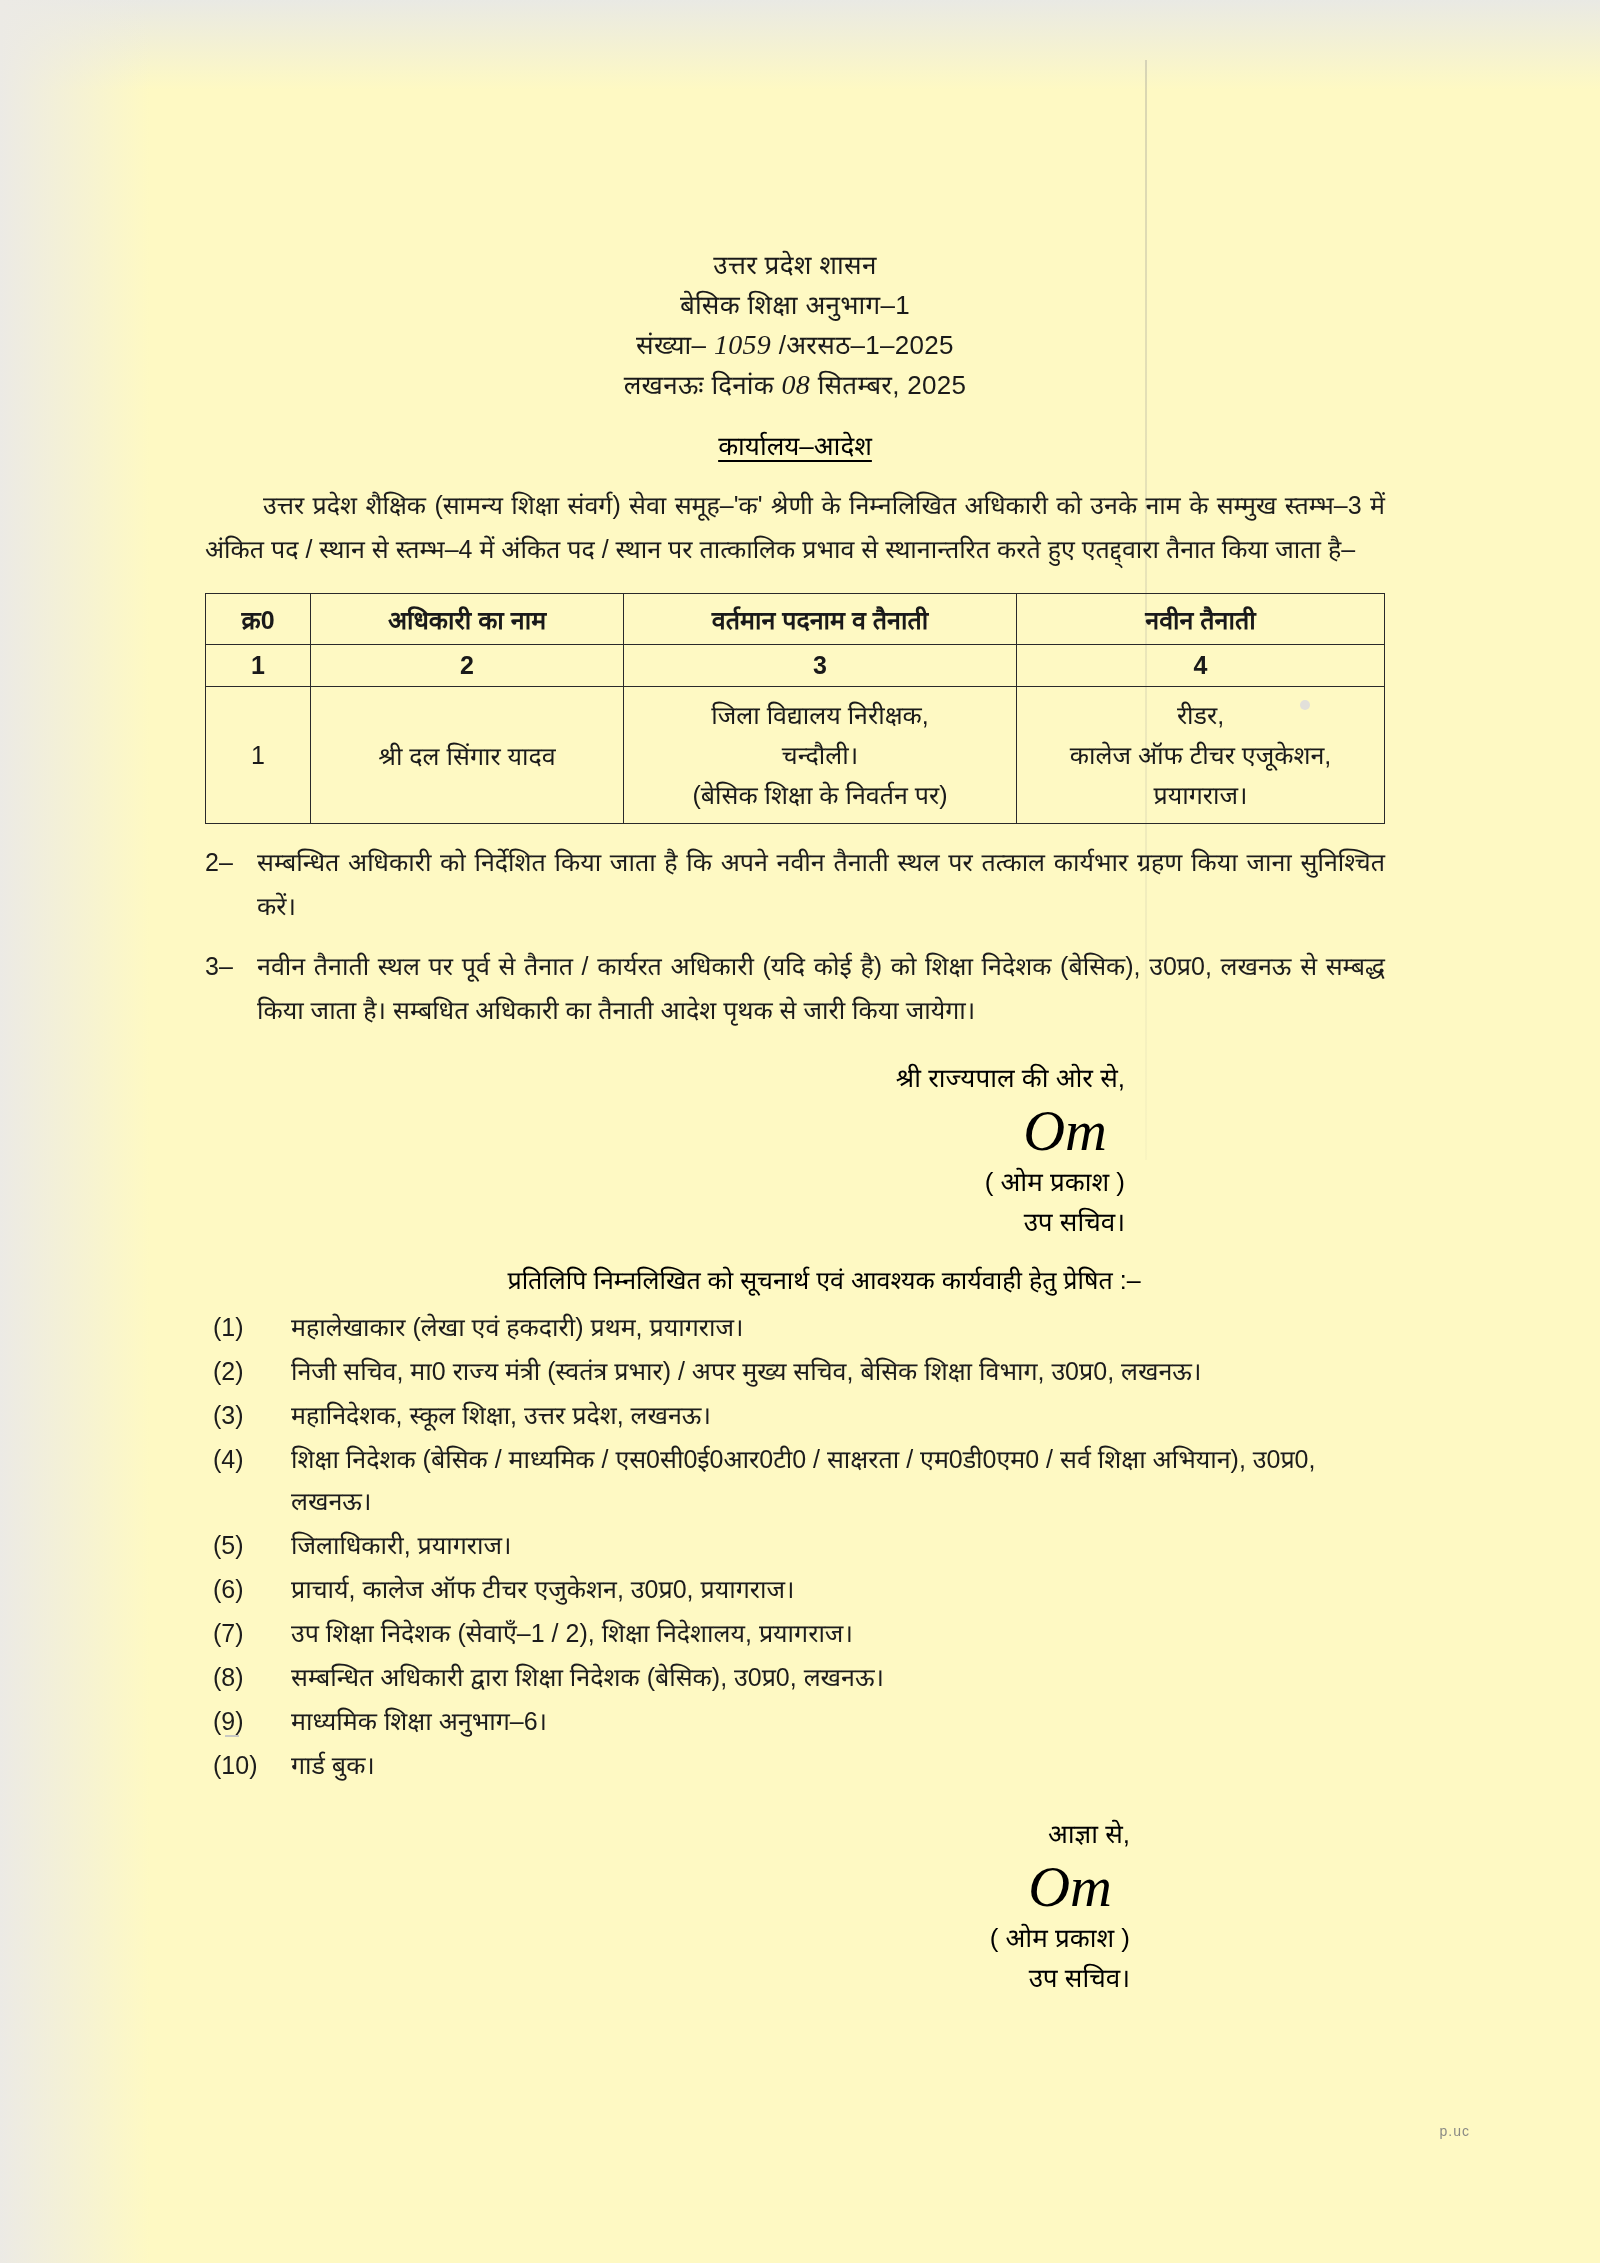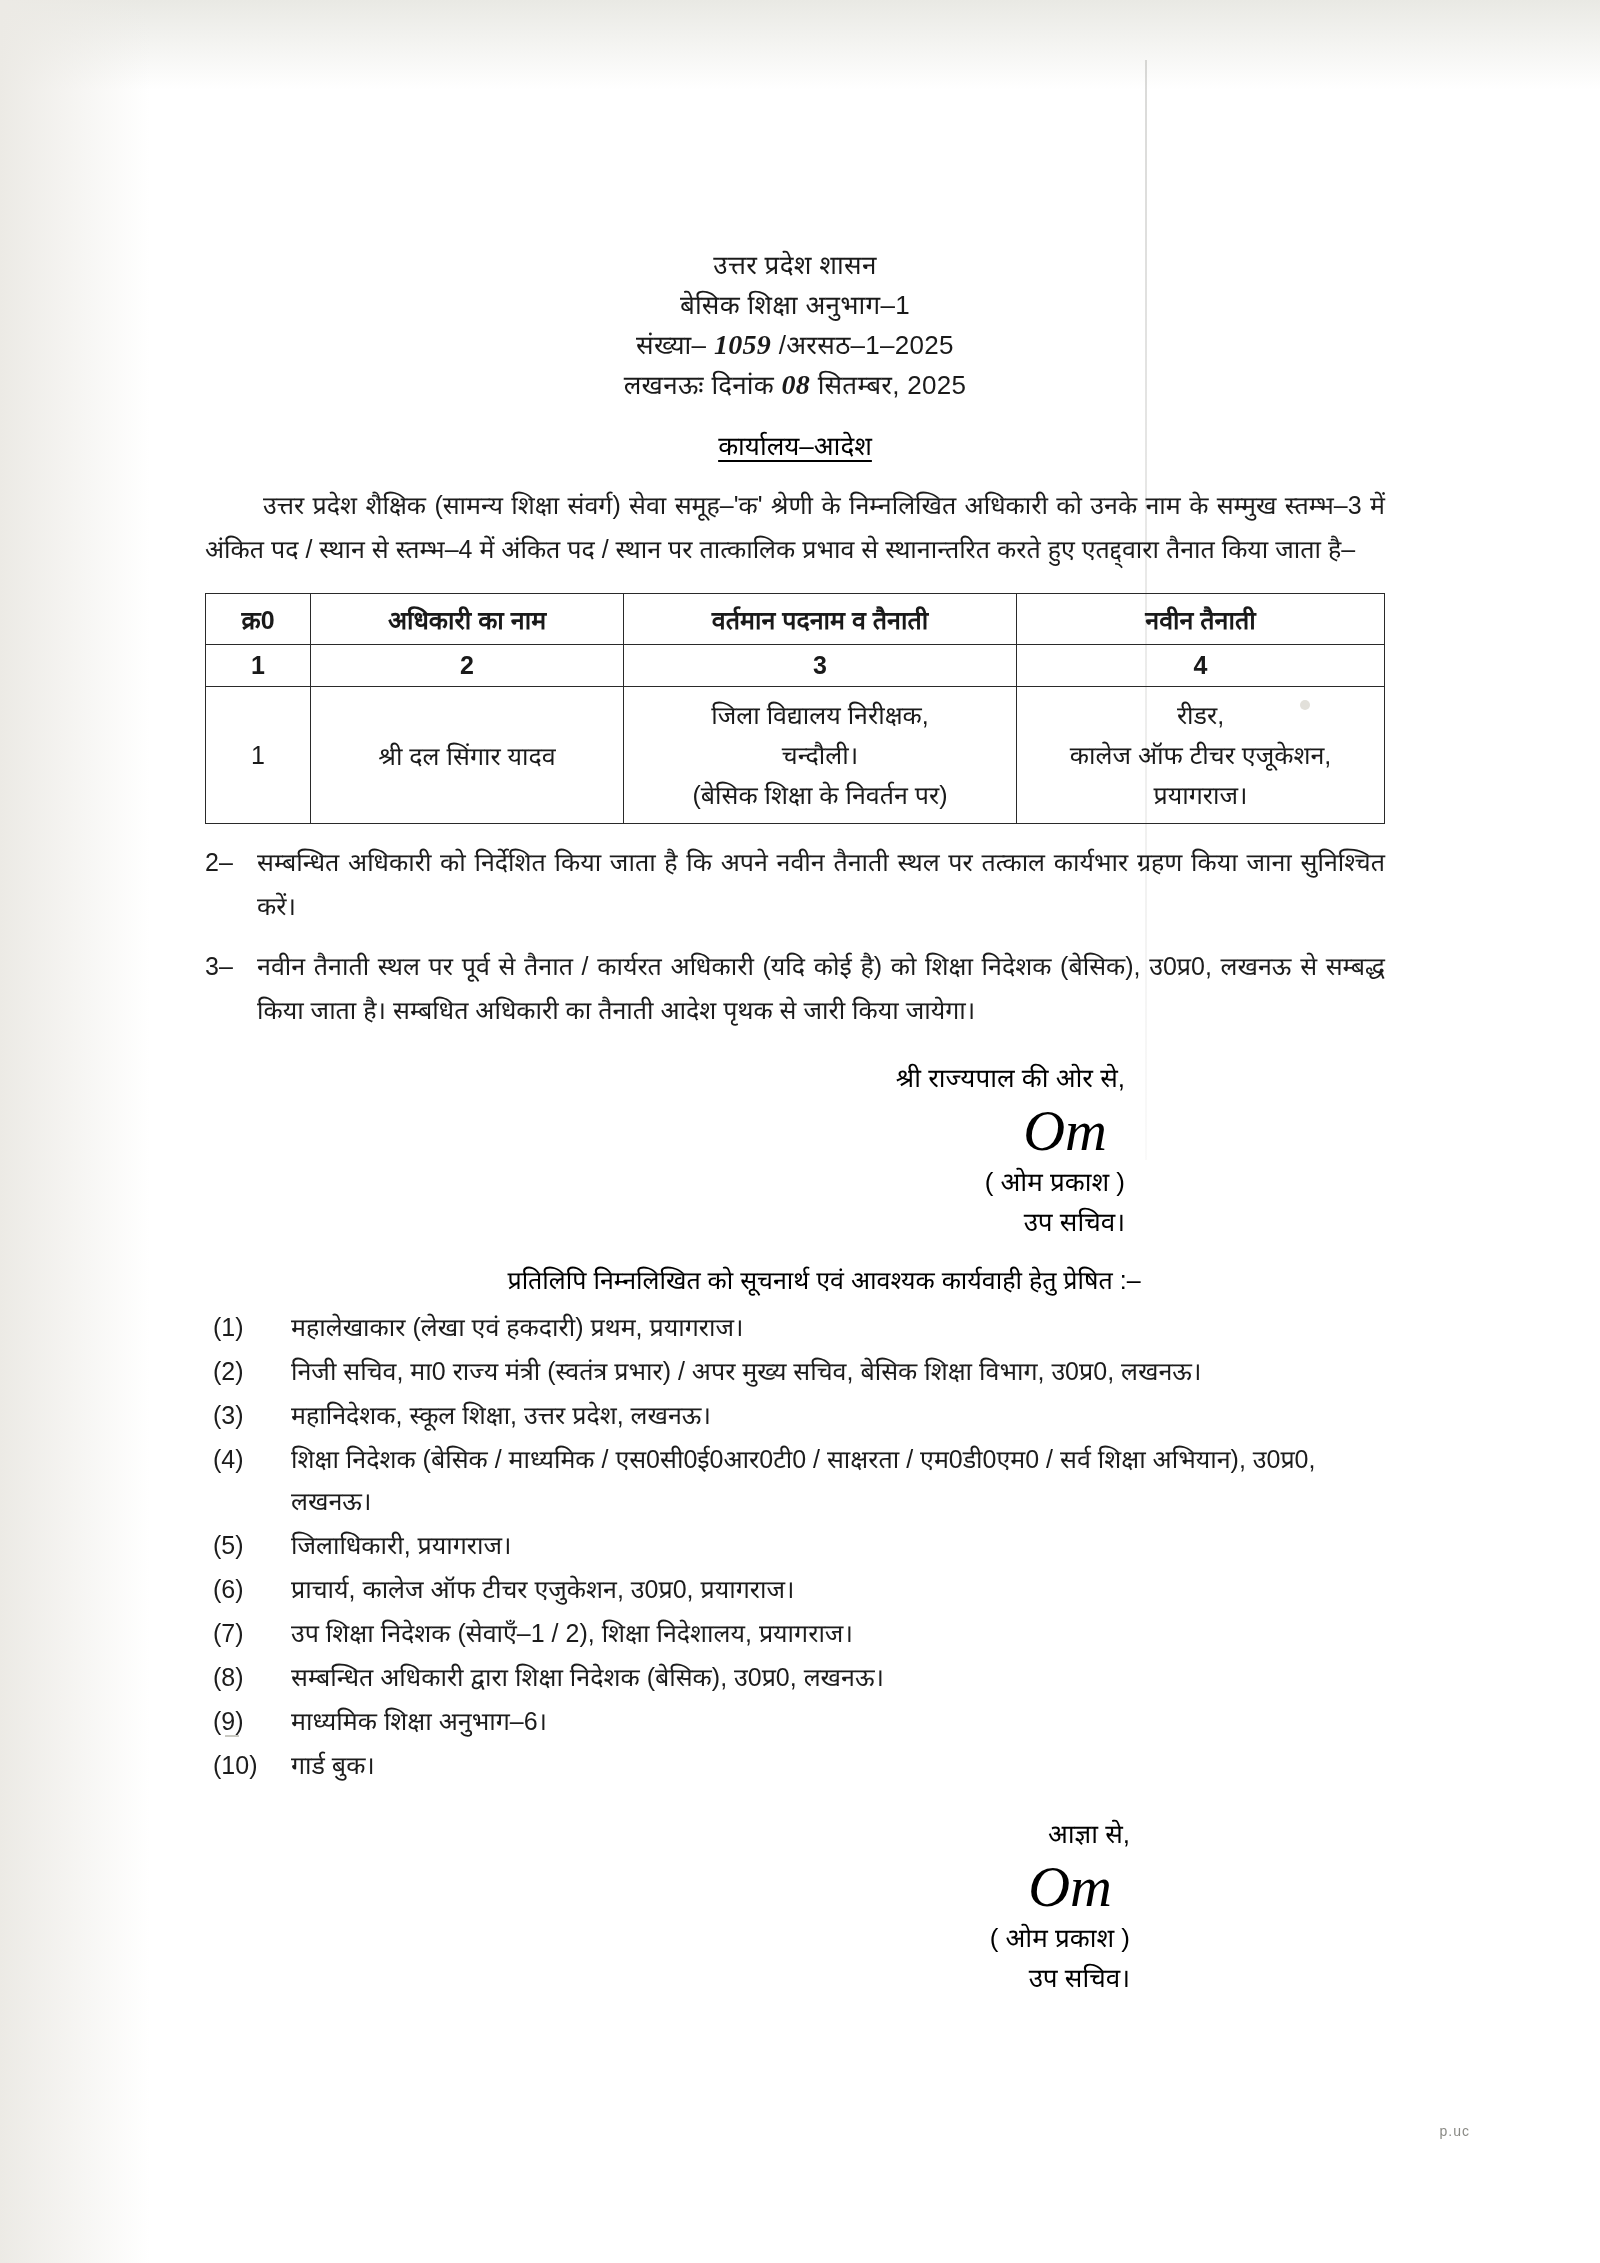--- a/index.html
+++ b/index.html
@@ -9,21 +9,21 @@
     background: #d8d8d4;
   }
   body {
     font-family: "Liberation Sans", sans-serif;
   }
   .page {
     position: relative;
     width: 1600px;
     height: 2263px;
     margin: 0 auto;
-    background: #ffffff;
+    background: #fef9c3;
     overflow: hidden;
   }
   
   .scan-shade-top {
     position: absolute;
     left: 0; top: 0; right: 0; height: 90px;
     background: linear-gradient(to bottom, #e9e9e4 0%, rgba(251,251,249,0) 100%);
     pointer-events: none;
   }
   .scan-shade-left {
@@ -48,21 +48,21 @@
     text-align: center;
     font-size: 26px;
     line-height: 40px;
     color: #1a1a1a;
     letter-spacing: 0.3px;
   }
   .hdr .ln { display: block; }
   .hdr .handwrite {
     font-family: "Liberation Serif", serif;
     font-style: italic;
-    font-weight: bold;
+    font-weight: normal;
     font-size: 28px;
   }
   .subject {
     text-align: center;
     font-size: 26px;
     margin-top: 22px;
     text-decoration: underline;
     text-underline-offset: 5px;
   }
   .para {

